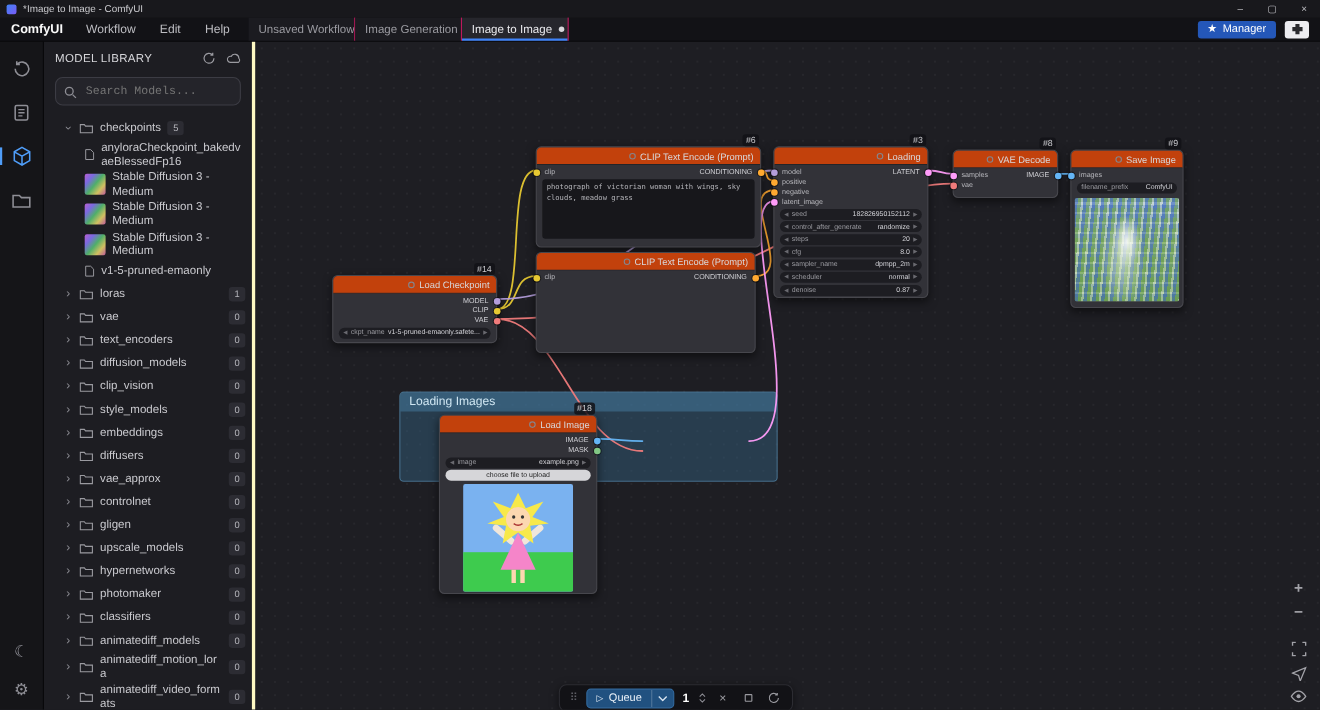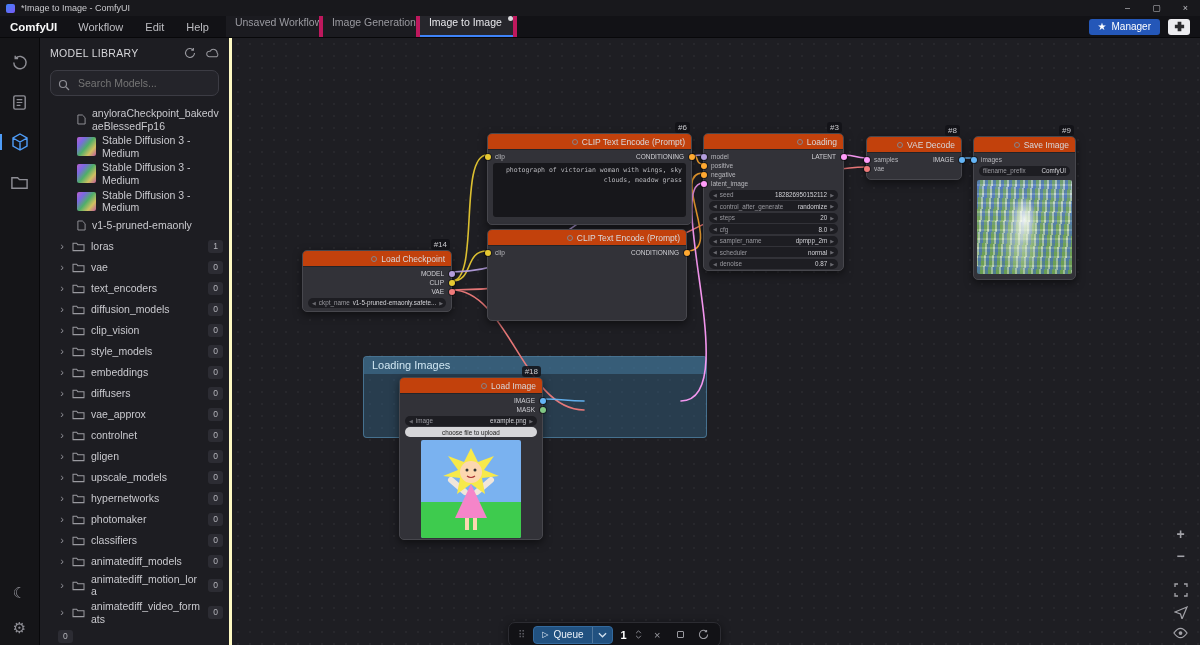--- a/index.html
+++ b/index.html
@@ -10,41 +10,41 @@
   .titlebar { height:16px; background:#18181c; display:flex; align-items:center; gap:6px; padding-left:6px; font-size:9px; color:#c9c9cd; }
   .tb-logo { width:9px; height:9px; border-radius:2px; background:linear-gradient(135deg,#3f83f8,#7a5af5); flex:none; }
   .tb-controls { margin-left:auto; display:flex; height:100%; }
   .tbc { width:29px; display:flex; align-items:center; justify-content:center; font-size:9px; color:#bfbfc4; }
 
   
   .menubar { height:22px; background:#121216; border-bottom:1px solid #08080a; display:flex; align-items:stretch; font-size:11px; color:#bdbdc2; }
   .logo { display:flex; align-items:center; padding:0 10px; font-weight:bold; font-size:11.5px; color:#fafafa; }
   .mitem { display:flex; align-items:center; padding:0 11px; }
   .tabs { display:flex; margin-left:6px; }
-  .tab { width:97px; display:flex; align-items:flex-start; gap:6px; padding:0 9px; background:#1b1b20; border-right:4px solid #be185d; font-size:10.5px; color:#9a9aa0; white-space:nowrap; overflow:hidden; }
+  .tab { width:97px; display:flex; align-items:center; gap:6px; padding:0 9px; background:#1b1b20; border-right:1px solid #be185d; font-size:10.5px; color:#9a9aa0; white-space:nowrap; overflow:hidden; }
   .tab .tab-dot { width:5px; height:5px; border-radius:50%; background:#8f8f96; margin-left:auto; flex:none; }
   .tab.active { background:#26262c; color:#e8e8ec; box-shadow:inset 0 -2px 0 #3f83f8; }
   .tab.active .tab-dot { background:#d8d8dc; }
   .menubar-right { margin-left:auto; display:flex; align-items:center; gap:8px; padding-right:10px; }
   .manager-btn { display:flex; align-items:center; gap:5px; background:#2457b8; color:#fff; font-size:10px; height:16px; padding:0 9px; border-radius:3px; }
   .ext-btn { width:22px; height:16px; background:#ececf0; border-radius:3px; display:flex; align-items:center; justify-content:center; }
 
   
   .rail { position:absolute; left:0; top:38px; bottom:0; width:40px; background:#151518; border-right:1px solid #08080a; display:flex; flex-direction:column; align-items:center; padding:14px 0 10px; gap:20px; z-index:10; }
   .rail-icon { width:20px; height:20px; color:#8e8e95; position:relative; display:flex; align-items:center; justify-content:center; }
   .rail-icon.active { color:#4f9df8; }
   .rail-icon.active::before { content:""; position:absolute; left:-10px; top:2px; width:2px; height:16px; background:#4f9df8; }
   .rail-glyph { font-size:15px; line-height:1; color:#8e8e95; }
   .rail-spacer { flex:1; }
 
   
   .library { position:absolute; left:40px; top:38px; bottom:0; width:192px; background:#1d1d22; border-right:3px solid #fef9c3; z-index:9; overflow:hidden; }
   .lib-header { display:flex; align-items:center; height:30px; padding:0 10px; color:#d6d6da; font-size:10.5px; letter-spacing:.3px; }
   .lib-actions { margin-left:auto; display:flex; gap:10px; color:#9a9aa0; }
-  .search-wrap { position:relative; margin:2px 10px 10px; }
+  .search-wrap { position:relative; margin:2px 10px 10px;font-family:Liberation Mono, monospace; }
   .search-input { width:100%; height:26px; background:#24242a; border:1px solid #3c3c44; border-radius:7px; color:#ddd; font-size:10.5px; padding:0 8px 0 27px; outline:none; font-family:inherit; }
   .search-icon { position:absolute; left:8px; top:7px; color:#8e8e95; }
   .tree { font-size:10.5px; color:#c9c9ce; }
   .trow { display:flex; align-items:center; min-height:21px; padding:1px 6px 1px 18px; gap:6px; }
   .chev { color:#8e8e95; font-size:11px; line-height:1; width:8px; display:inline-block; text-align:center; flex:none; }
   .chev.open { transform:rotate(90deg); }
   .ticon { color:#9a9aa0; display:flex; flex:none; }
   .tlabel { line-height:1.2; }
   .tlabel.wrap { word-break:break-all; width:128px; }
   .count { background:#2c2c33; border-radius:3px; padding:0 5px; font-size:8.5px; height:13px; line-height:13px; color:#b6b6bc; flex:none; }
@@ -68,21 +68,21 @@
   .ports { padding:2px 0 0; }
   .prow { position:relative; display:flex; align-items:center; height:9px; padding:0 7px; font-size:6.5px; color:#b8b8bd; }
   .prow.space { justify-content:space-between; }
   .prow.only-out { justify-content:flex-end; }
   .pdot { position:absolute; top:50%; transform:translateY(-50%); width:6px; height:6px; border-radius:50%; box-shadow:0 0 0 1px rgba(0,0,0,.45); }
   .pin { left:-3.5px; } .pout { right:-3.5px; }
   .plabel.out { color:#cfcfd4; }
   .widget { height:10px; margin:1.5px 5px; background:#1d1d22; border-radius:5px; display:flex; align-items:center; gap:3px; padding:0 4px; font-size:6.3px; color:#9a9aa0; white-space:nowrap; overflow:hidden; }
   .warr { color:#6a6a70; font-size:5px; flex:none; }
   .wvalue { margin-left:auto; color:#d2d2d7; }
-  .ntext { margin:2px 5px; background:#17171b; border-radius:3px; padding:3px 4px; font:6.5px "DejaVu Sans Mono",monospace; line-height:1.5; color:#b5b5ba; overflow:hidden;text-align:right; }
+  .ntext { margin:2px 5px; background:#17171b; border-radius:3px; padding:3px 4px; font:6.5px "DejaVu Sans Mono",monospace; line-height:1.5; color:#b5b5ba; overflow:hidden; }
   .btn-widget { height:10px; margin:1.5px 5px; background:#d6d6d9; color:#222; border-radius:5px; font-size:6.3px; display:flex; align-items:center; justify-content:center; }
   .preview { display:block; margin:3px auto 0; border-radius:2px; }
   .art-abstract { width:95px; height:94px; margin:4px auto 0; border-radius:2px;
     background:
       radial-gradient(ellipse 18px 34px at 50% 42%, rgba(255,255,255,.85), rgba(255,255,255,0) 70%),
       radial-gradient(ellipse 30px 60px at 46% 62%, rgba(230,240,220,.6), rgba(230,240,220,0) 70%),
       repeating-linear-gradient(95deg, rgba(70,110,200,.55) 0 3px, rgba(120,170,90,.5) 3px 6px, rgba(235,240,230,.45) 6px 8px),
       repeating-linear-gradient(0deg, rgba(90,140,70,.5) 0 4px, rgba(60,100,180,.35) 4px 7px, rgba(220,230,210,.4) 7px 9px),
       linear-gradient(180deg,#7a9fd0 0%,#86b26a 45%,#5f9650 100%); }
 
@@ -191,20 +191,30 @@
     <span class="search-icon">
       <svg width="12" height="12" viewBox="0 0 12 12">
           <circle cx="5" cy="5" r="3.5" fill="none" stroke="currentColor" stroke-width="1.2"></circle>
           <path d="M8 8l3 3" stroke="currentColor" stroke-width="1.2"></path>
         </svg>
     </span>
     <input class="search-input" placeholder="Search Models..." style="">
   </div>
 
   <div class="tree">
+    <div class="trow">
+      <span class="chev open">›</span>
+      <span class="ticon">
+          <svg width="13" height="11" viewBox="0 0 14 12">
+            <path d="M1 2.5h4l1.2 1.5H13v6.5H1z" fill="none" stroke="currentColor" stroke-width="1.1"></path>
+          </svg>
+        </span>
+      <span class="tlabel">checkpoints</span>
+      <span class="count">5</span>
+    </div>
 
     <div class="trow child">
       <span class="ticon">
           <svg width="9" height="11" viewBox="0 0 10 12">
             <path d="M1 1h5l3 3v7H1z" fill="none" stroke="currentColor" stroke-width="1"></path>
           </svg>
         </span>
       <span class="tlabel wrap">anyloraCheckpoint_bakedvaeBlessedFp16</span>
     </div>
     <div class="trow child">

